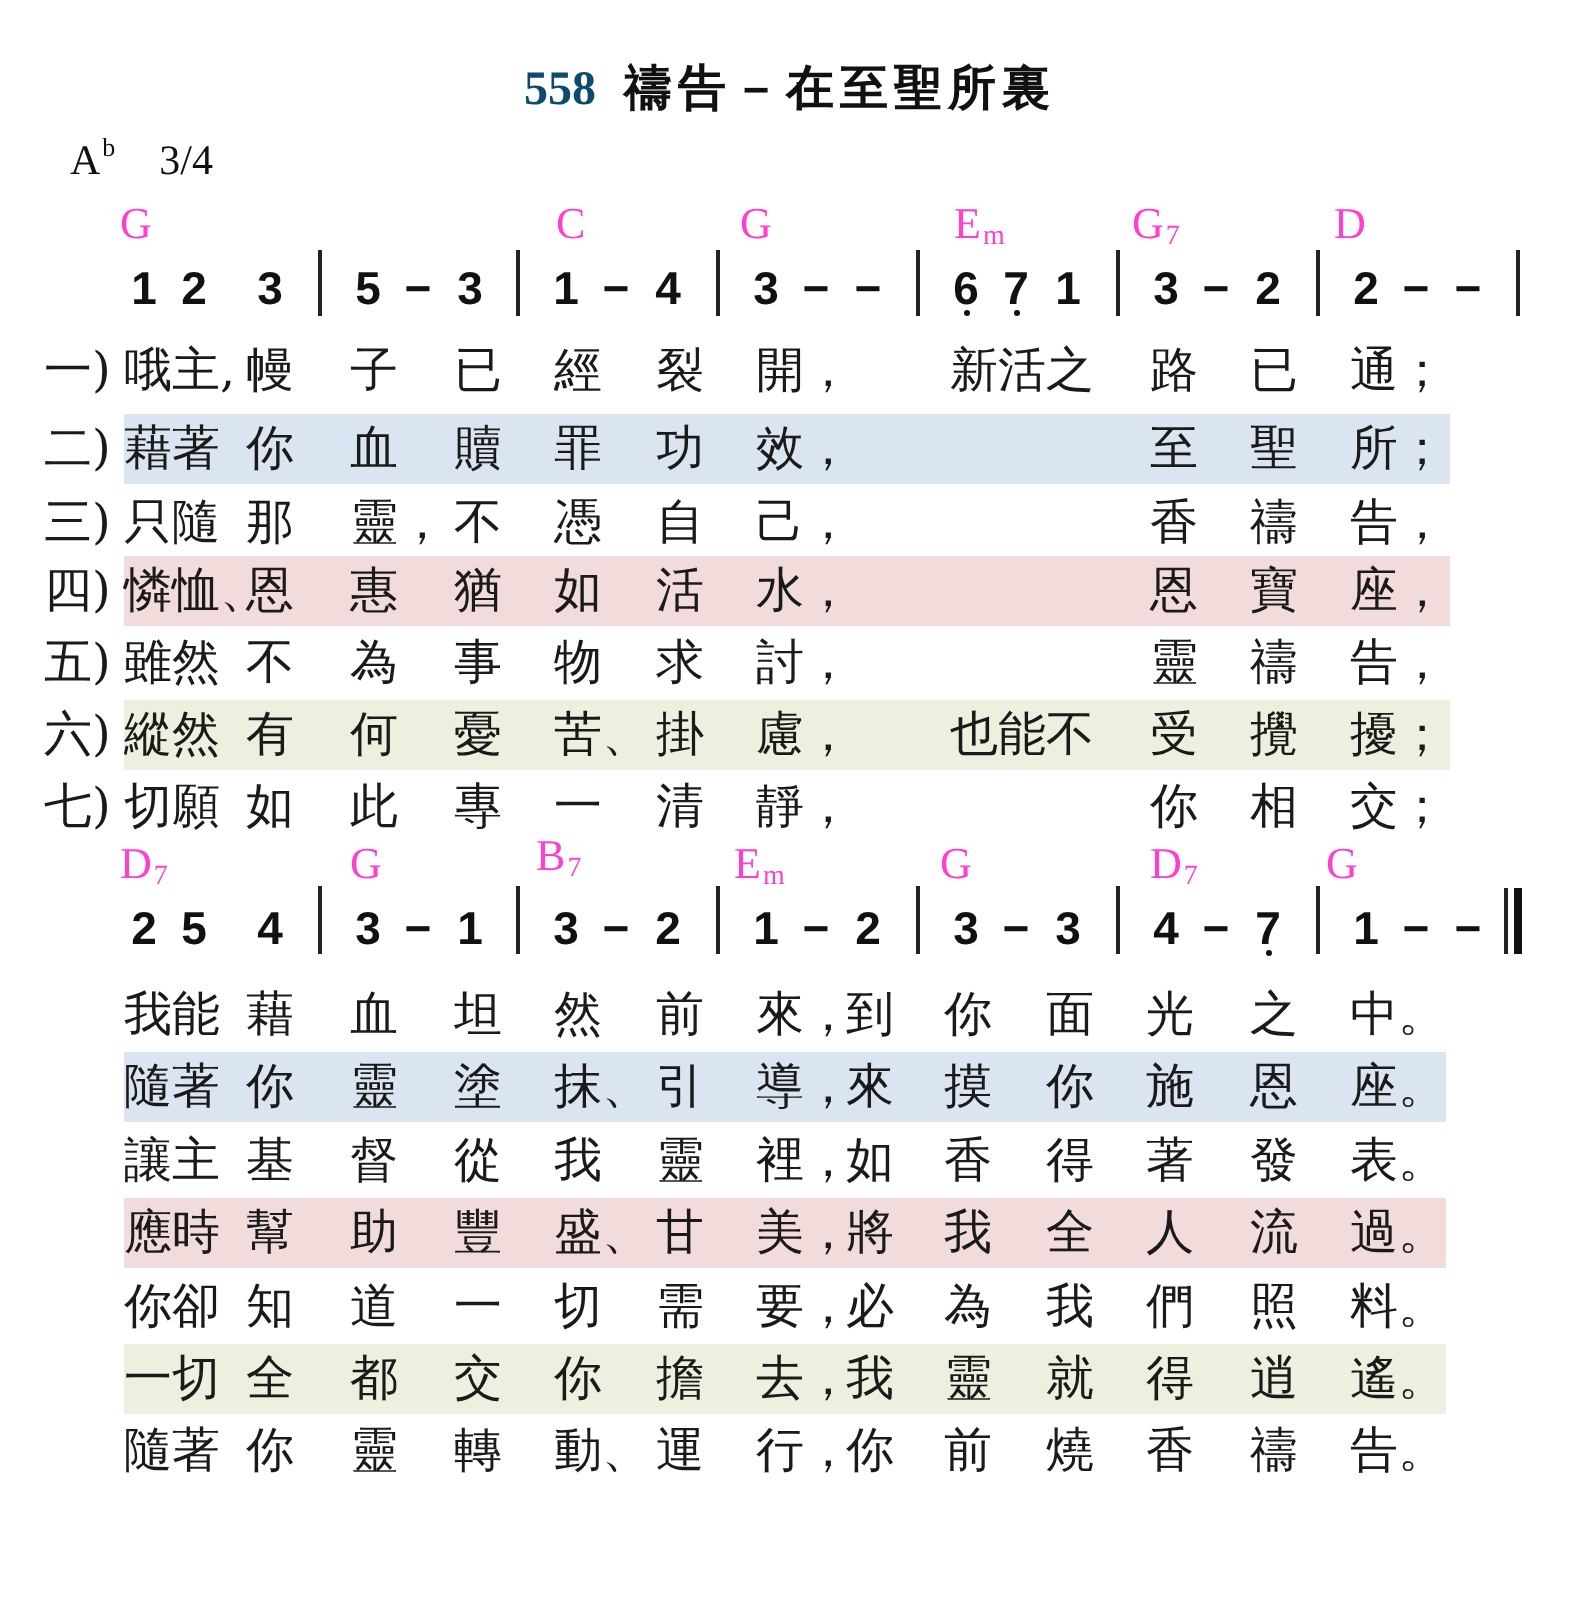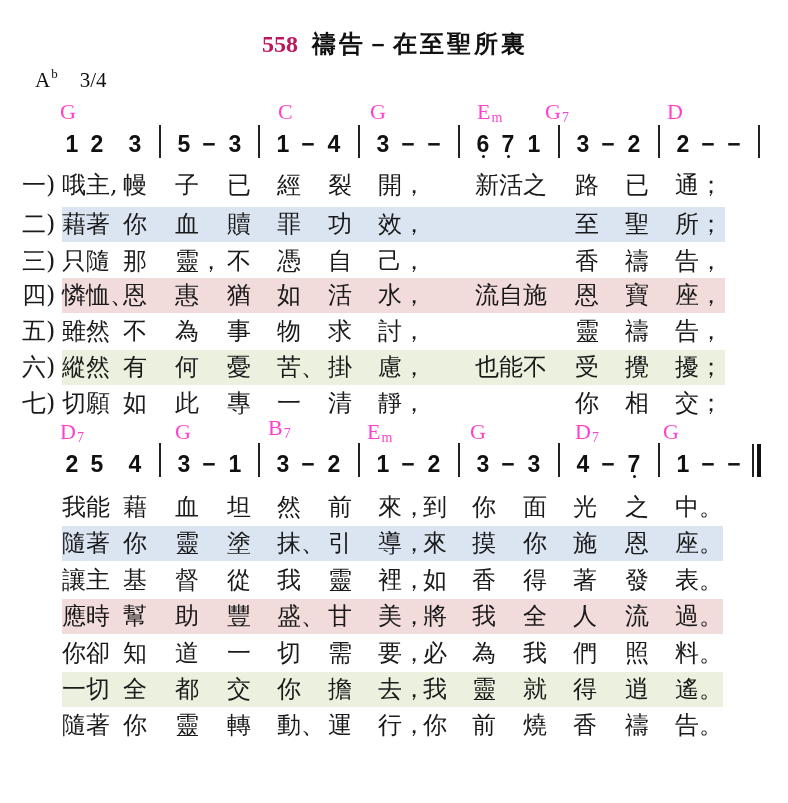--- a/index.html
+++ b/index.html
@@ -1,21 +1,21 @@
 <!DOCTYPE html>
 <html><head>
 <meta charset="utf-8">
 <style>
   html,body{margin:0;padding:0;background:#ffffff;}
   body{position:relative;width:788px;height:803px;overflow:hidden;color:#111;}
   .abs{position:absolute;}
 
   
   .title{left:262px;top:29px;height:30px;line-height:30px;white-space:nowrap;}
-  .title .num{font:bold 24px/30px "Liberation Serif",serif;color:#be185d;}
+  .title .num{font:bold 24px/30px "Liberation Serif",serif;color:#0c4a6e;}
   .title .name{font:bold 24px/30px "DejaVu Sans",sans-serif;letter-spacing:3px;margin-left:14px;color:#111;}
   .key{left:35px;top:68px;font:21px/24px "Liberation Serif",serif;white-space:nowrap;color:#111;}
   .key .acc{font-size:13px;position:relative;top:-9px;margin-left:1px;}
   .key .time{margin-left:22px;}
 
   
   .chord{position:absolute;font:22px/22px "Liberation Serif",serif;color:#ff3fcf;white-space:nowrap;}
   .chord sub{font-size:14px;line-height:0;vertical-align:-3px;margin-left:1px;}
 
   
@@ -50,21 +50,21 @@
 </div>
 <div class="abs key">
   <span>A</span><span class="acc">b</span><span class="time">3/4</span>
 </div>
 
 <div>
   <span class="chord" style="left:60px;top:101px"><span>G</span><sub></sub></span>
   <span class="chord" style="left:278px;top:101px"><span>C</span><sub></sub></span>
   <span class="chord" style="left:370px;top:101px"><span>G</span><sub></sub></span>
   <span class="chord" style="left:477px;top:101px"><span>E</span><sub>m</sub></span>
-  <span class="chord" style="left:545px;top:101px"><span>G</span><sub>7</sub></span>
+  <span class="chord" style="left:566px;top:101px"><span>G</span><sub>7</sub></span>
   <span class="chord" style="left:667px;top:101px"><span>D</span><sub></sub></span>
 
   <div class="notes-row" style="top:133px">
     <div class="meas pick" style="left:60px">
       <span class="note n0">1</span>
       <span class="note n1">2</span>
       <span class="note n2">3</span>
     </div>
     <div class="meas" style="left:160px">
       <span class="note n0">5</span>
@@ -152,21 +152,20 @@
   <div class="lrow" style="top:277px">
     <div class="band pink"></div>
     <span class="vlabel">四)</span>
     <span class="cell t0">憐恤、</span>
     <span class="cell t1">恩</span>
     <span class="cell t2">惠</span>
     <span class="cell t3">猶</span>
     <span class="cell t4">如</span>
     <span class="cell t5">活</span>
     <span class="cell t6">水，</span>
-    <span class="cell t7">流自施</span>
     <span class="cell t8">恩</span>
     <span class="cell t9">寶</span>
     <span class="cell t10">座，</span>
   </div>
   <div class="lrow" style="top:313px">
     <span class="vlabel">五)</span>
     <span class="cell t0">雖然</span>
     <span class="cell t1">不</span>
     <span class="cell t2">為</span>
     <span class="cell t3">事</span>

